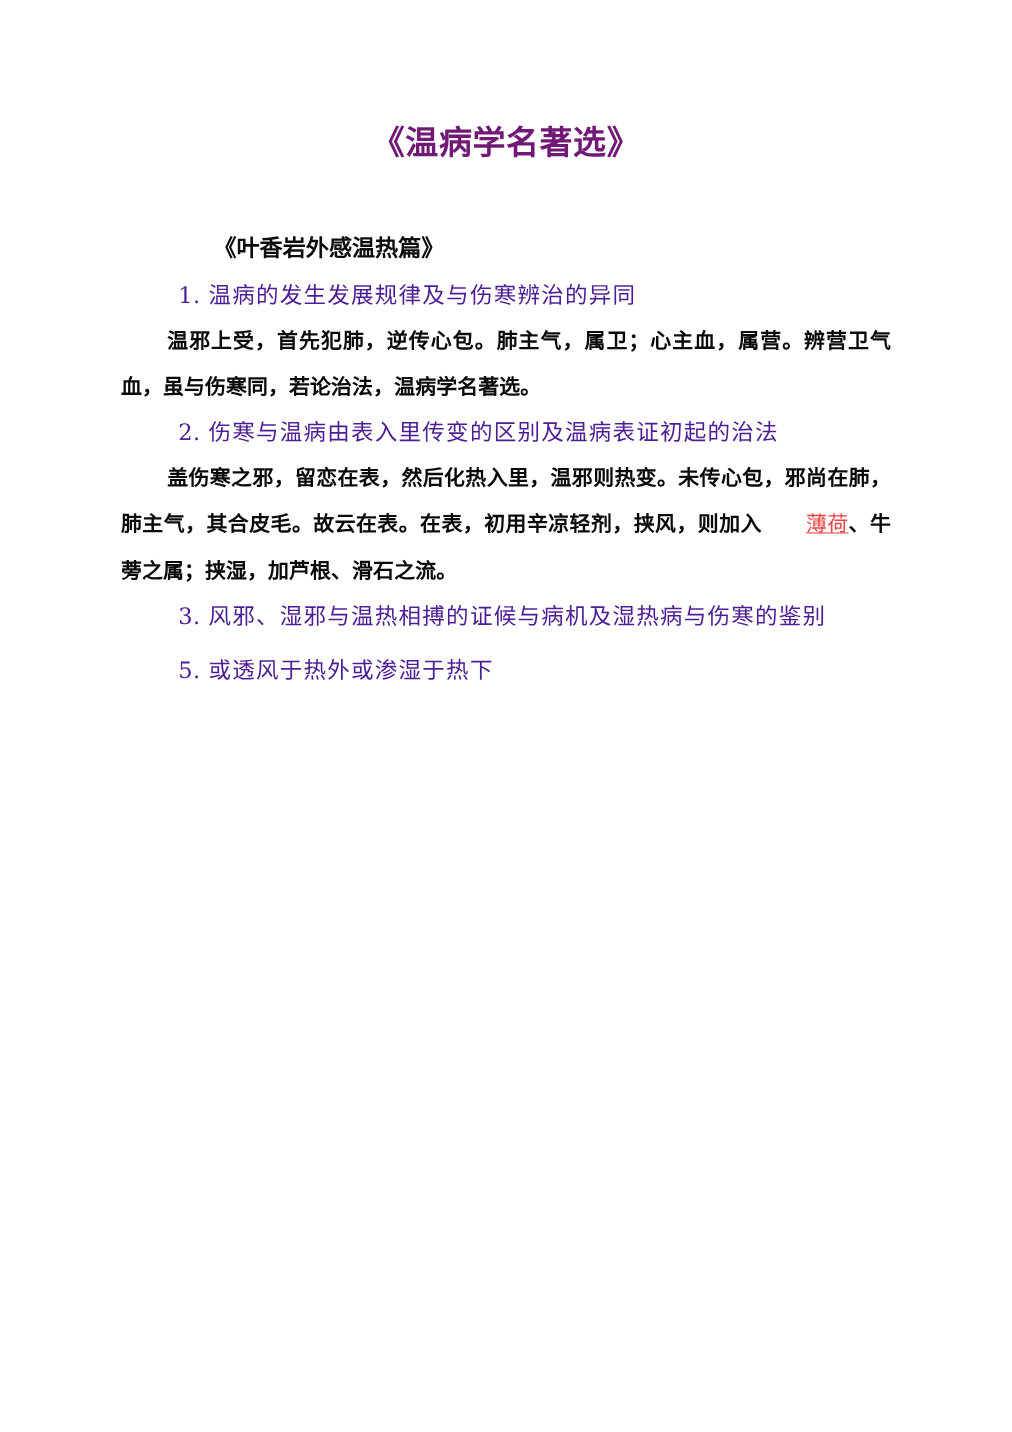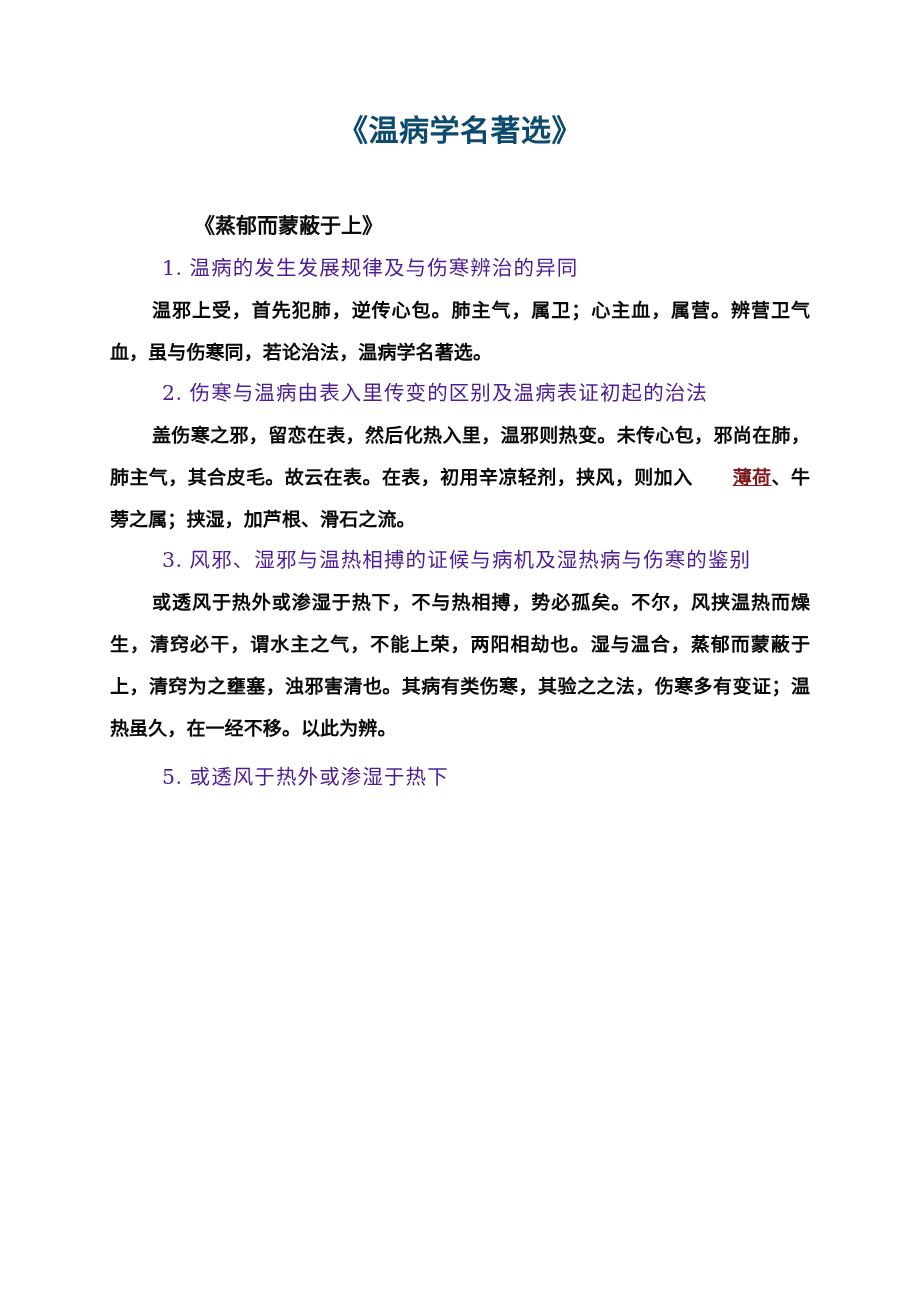--- a/index.html
+++ b/index.html
@@ -30,21 +30,21 @@
     position: absolute;
     left: 0;
     top: 110px;
     width: 920px;
     text-align: center;
     font-family: "DejaVu Sans", "Liberation Sans", sans-serif;
     font-weight: 700;
     font-size: 30px;
     line-height: 42px;
     letter-spacing: 0.5px;
-    color: #0c4a6e;
+    color: #701a75;
   }
 
   
   .content {
     position: absolute;
     left: 110px;
     top: 206px;
     width: 700px;
   }
 
@@ -102,47 +102,46 @@
     left: 10px;
     width: 690px;
     font-size: 18.5px;
     line-height: 27px;
     text-indent: 28px;
     letter-spacing: -0.1px;
   }
 
   
   a.doclink {
-    color: #7f1d1d;
+    color: #ef4444;
     text-decoration: underline;
-    font-weight: 700;
+    font-weight: 400;
     margin-left: 40px;
   }
 
   .spacer-sm { height: 8px; }
 </style>
 </head>
 <body>
 
 <div class="page">
 
   <div class="doc-title">《温病学名著选》</div>
 
   <div class="content">
 
-    <p class="chapter-title">《蒸郁而蒙蔽于上》</p>
+    <p class="chapter-title">《叶香岩外感温热篇》</p>
 
     <p class="heading"><span class="num">1.</span><span>温病的发生发展规律及与伤寒辨治的异同</span></p>
     <p class="para">温邪上受，首先犯肺，逆传心包。肺主气，属卫；心主血，属营。辨营卫气血，虽与伤寒同，若论治法，温病学名著选。</p>
 
     <p class="heading"><span class="num">2.</span><span>伤寒与温病由表入里传变的区别及温病表证初起的治法</span></p>
     <p class="para"><span>盖伤寒之邪，留恋在表，然后化热入里，温邪则热变。未传心包，邪尚在肺，肺主气，其合皮毛。故云在表。在表，初用辛凉轻剂，挟风，则加入</span><a href="#" class="doclink">薄荷</a><span>、牛蒡之属；挟湿，加芦根、滑石之流。</span></p>
 
     <p class="heading wrap"><span class="num">3.</span><span>风邪、湿邪与温热相搏的证候与病机及湿热病与伤寒的鉴别</span></p>
-    <p class="para">或透风于热外或渗湿于热下，不与热相搏，势必孤矣。不尔，风挟温热而燥生，清窍必干，谓水主之气，不能上荣，两阳相劫也。湿与温合，蒸郁而蒙蔽于上，清窍为之壅塞，浊邪害清也。其病有类伤寒，其验之之法，伤寒多有变证；温热虽久，在一经不移。以此为辨。</p>
 
 
     <div class="spacer-sm"></div>
 
     <p class="heading"><span class="num">5.</span><span>或透风于热外或渗湿于热下</span></p>
 
   </div>
 </div>
 
 </body></html>

